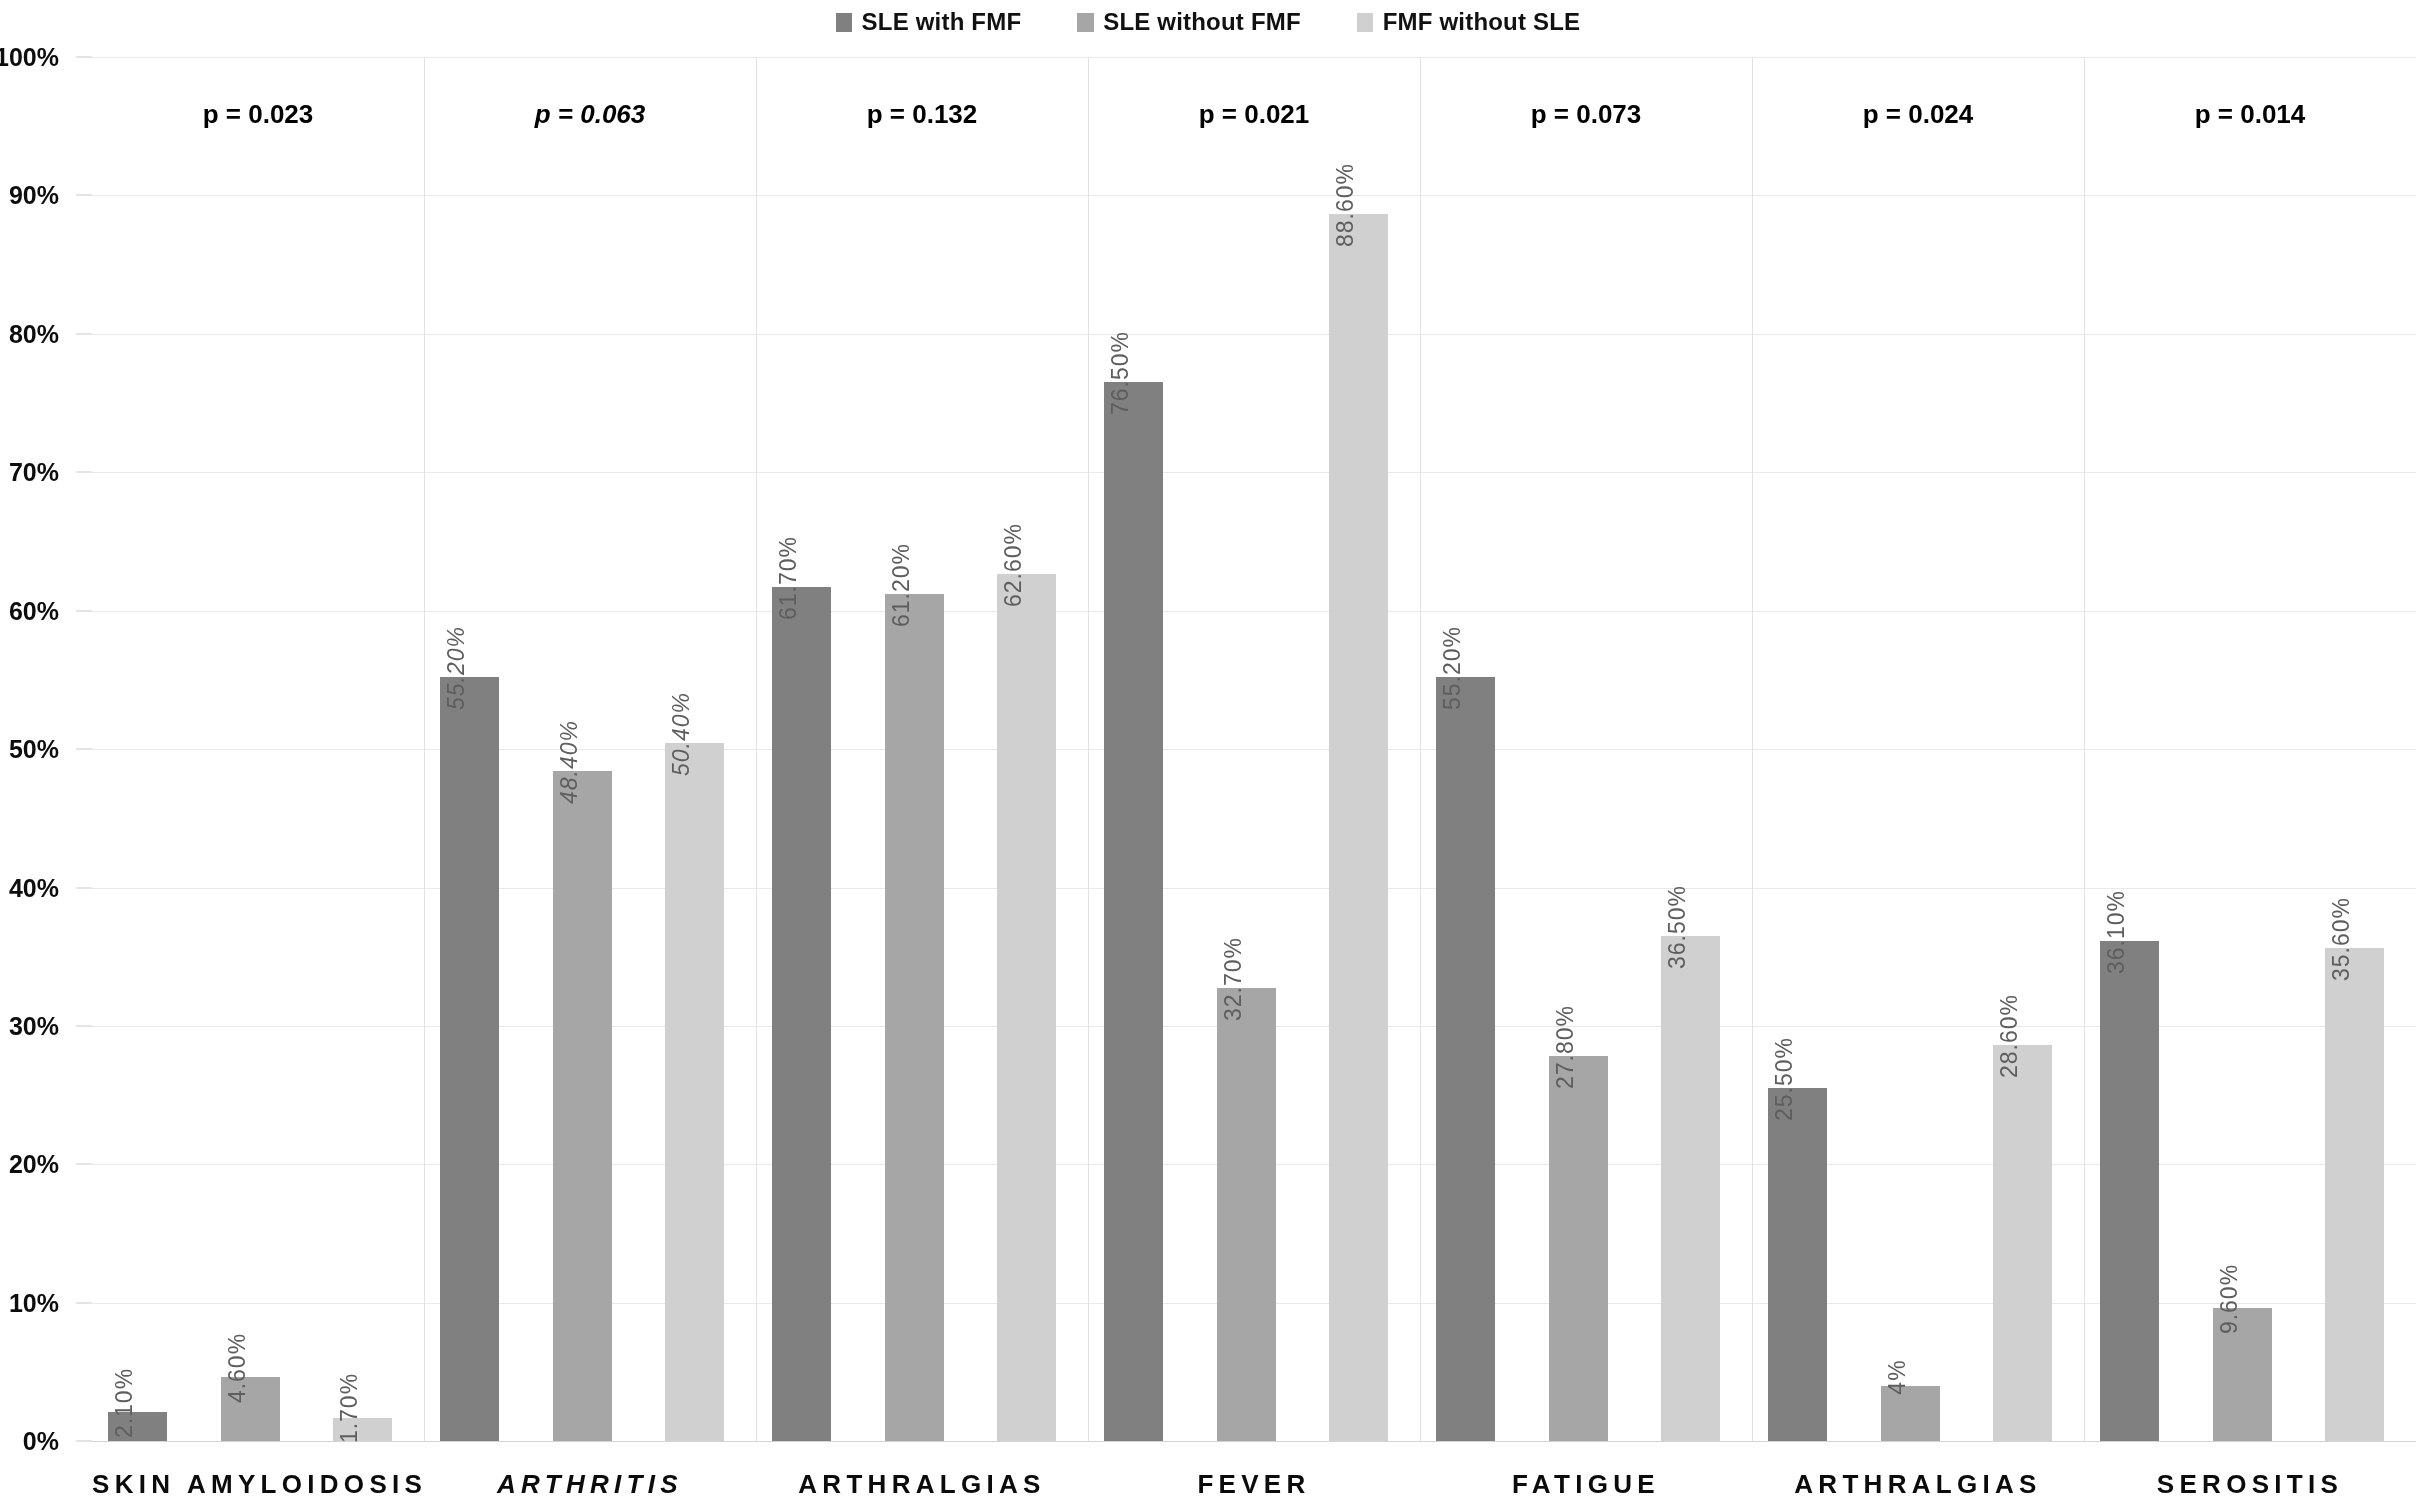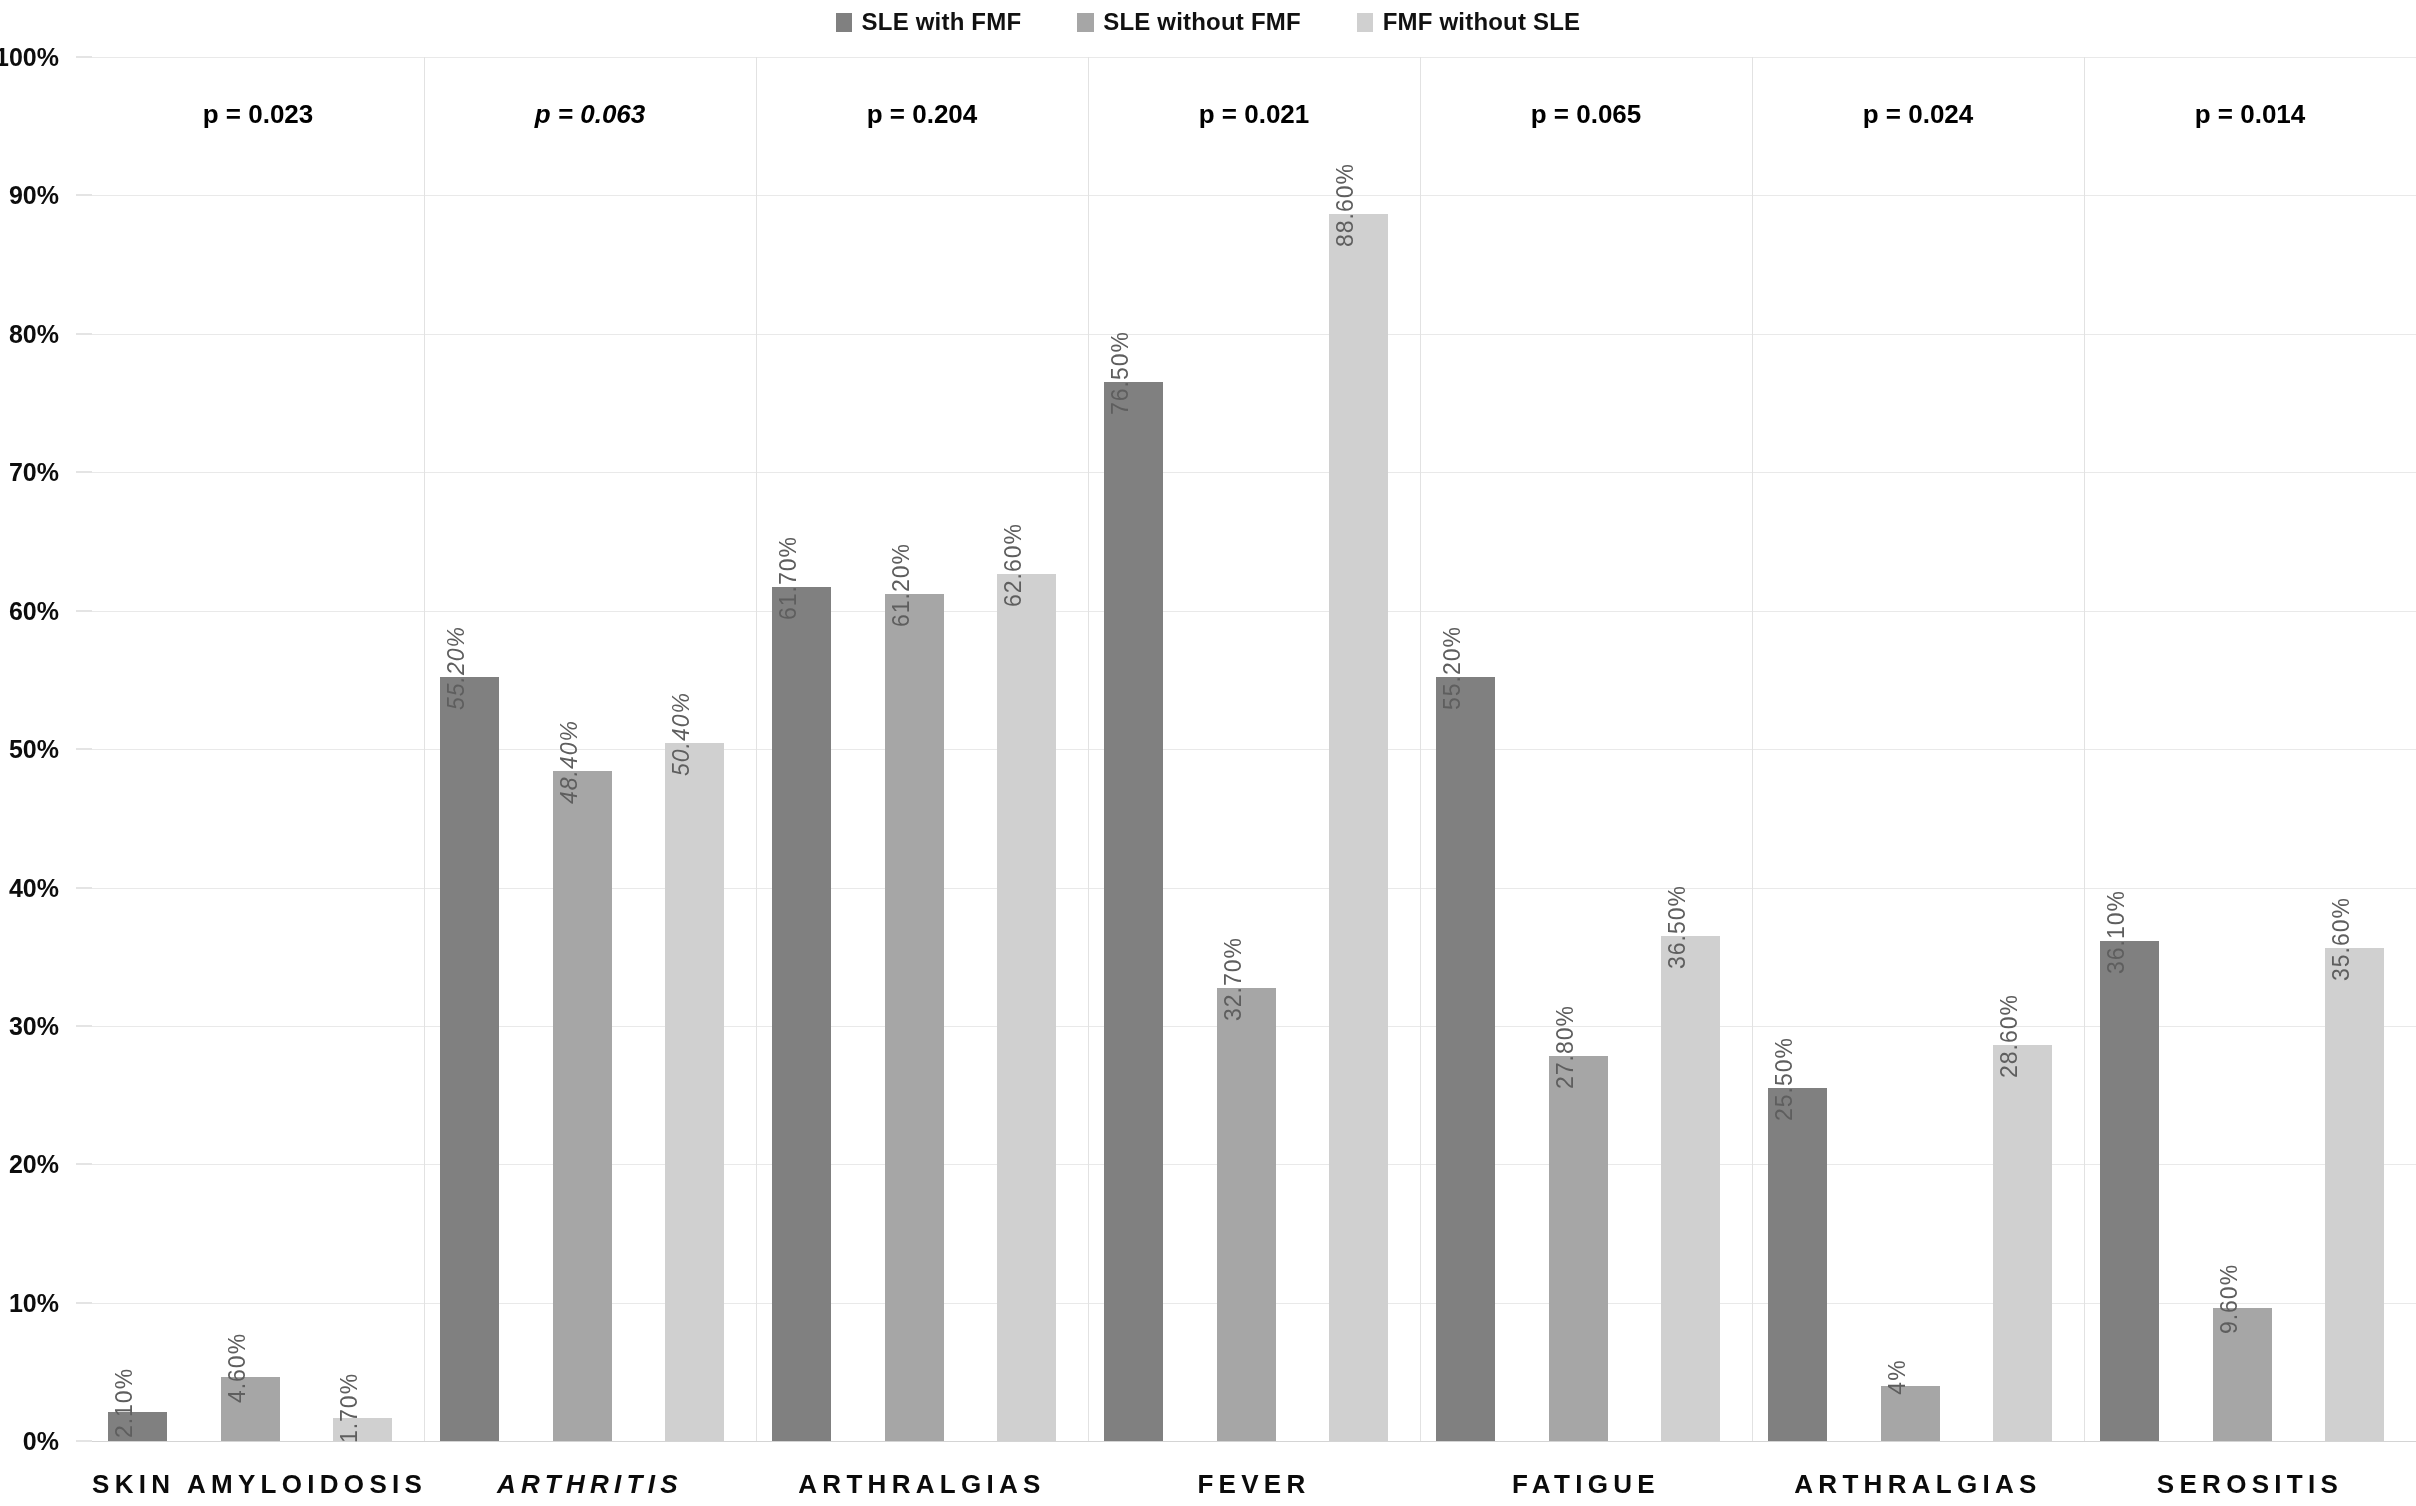--- a/index.html
+++ b/index.html
@@ -228,21 +228,21 @@
           </div>
           <div class="bar-slot" style="left: 241px; height: 1384px;">
             <div class="bar" title="FMF without SLE: 50.40%" style="height: 698px; background: rgb(208, 208, 208);"></div>
             <div class="value-wrap" style="bottom: 698px;">
               <div class="value-rot">50.40%</div>
             </div>
           </div>
           <div class="cat-label">ARTHRITIS</div>
         </div>
         <div class="group" style="left: 664px; width: 332px;">
-          <div class="pvalue">p = 0.204</div>
+          <div class="pvalue">p = 0.132</div>
           <div class="bar-slot" style="left: 16.3px; height: 1384px;">
             <div class="bar" title="SLE with FMF: 61.70%" style="height: 854px; background: rgb(128, 128, 128);"></div>
             <div class="value-wrap" style="bottom: 854px;">
               <div class="value-rot">61.70%</div>
             </div>
           </div>
           <div class="bar-slot" style="left: 129px; height: 1384px;">
             <div class="bar" title="SLE without FMF: 61.20%" style="height: 847px; background: rgb(166, 166, 166);"></div>
             <div class="value-wrap" style="bottom: 847px;">
               <div class="value-rot">61.20%</div>
@@ -272,21 +272,21 @@
           </div>
           <div class="bar-slot" style="left: 241px; height: 1384px;">
             <div class="bar" title="FMF without SLE: 88.60%" style="height: 1227px; background: rgb(208, 208, 208);"></div>
             <div class="value-wrap" style="bottom: 1227px;">
               <div class="value-rot">88.60%</div>
             </div>
           </div>
           <div class="cat-label">FEVER</div>
         </div>
         <div class="group" style="left: 1328px; width: 332px;">
-          <div class="pvalue">p = 0.065</div>
+          <div class="pvalue">p = 0.073</div>
           <div class="bar-slot" style="left: 16.3px; height: 1384px;">
             <div class="bar" title="SLE with FMF: 55.20%" style="height: 764px; background: rgb(128, 128, 128);"></div>
             <div class="value-wrap" style="bottom: 764px;">
               <div class="value-rot">55.20%</div>
             </div>
           </div>
           <div class="bar-slot" style="left: 129px; height: 1384px;">
             <div class="bar" title="SLE without FMF: 27.80%" style="height: 385px; background: rgb(166, 166, 166);"></div>
             <div class="value-wrap" style="bottom: 385px;">
               <div class="value-rot">27.80%</div>

